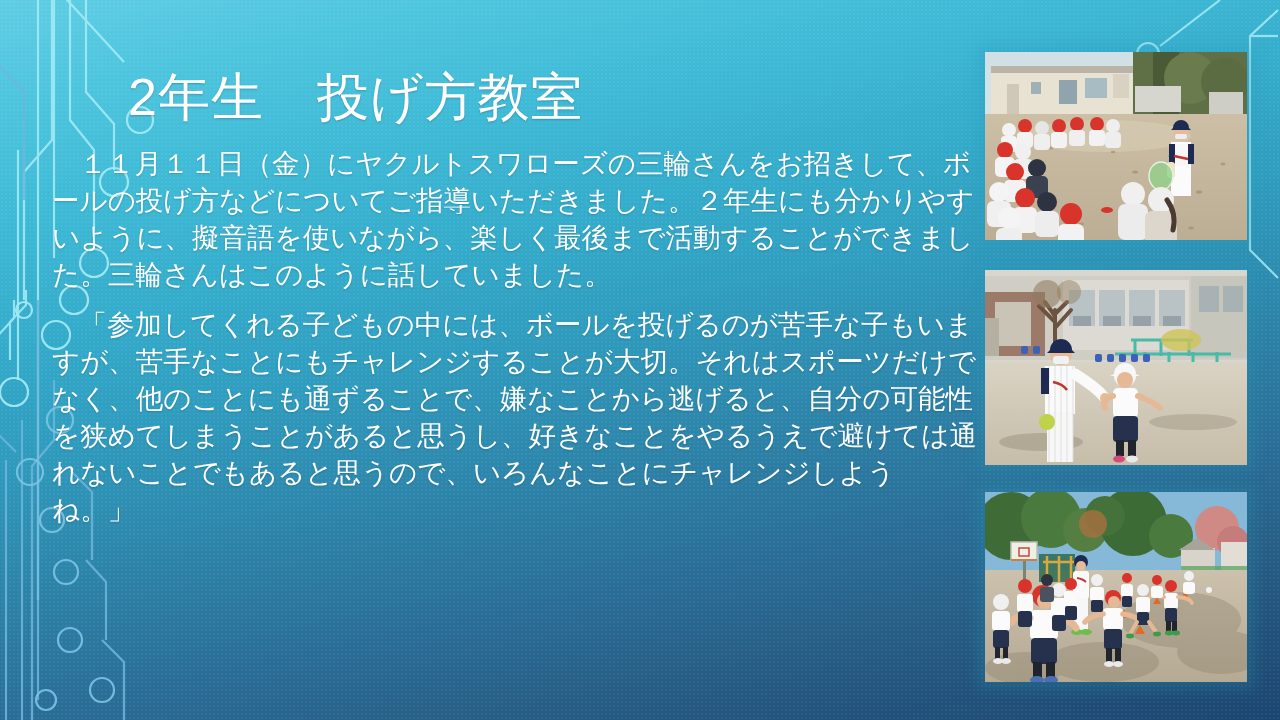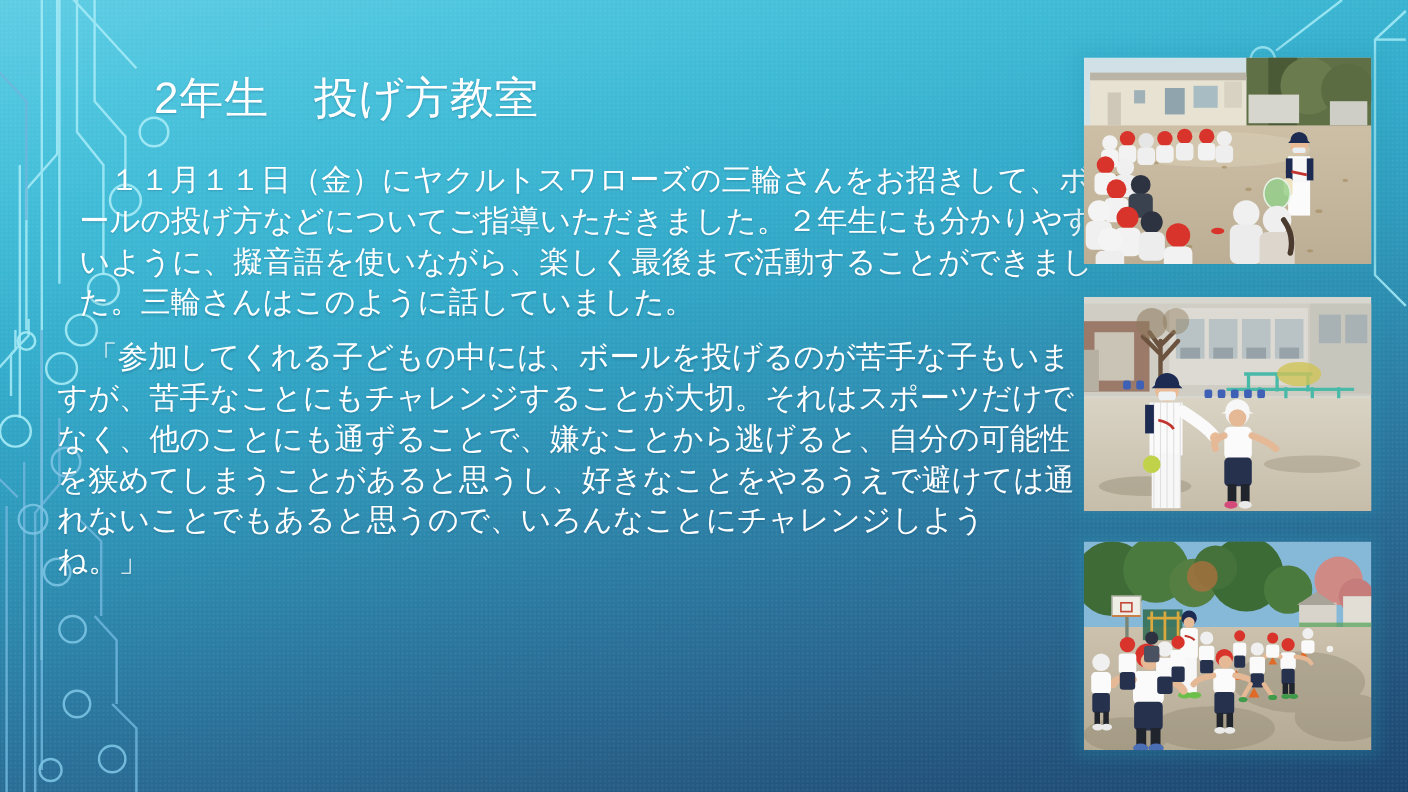--- a/index.html
+++ b/index.html
@@ -54,23 +54,23 @@
     position: absolute;
     top: 0;
     pointer-events: none;
   }
   .circuit.left  { left: -6px;  width: 180px; height: 720px; }
   .circuit.right { right: 0;    width: 180px; height: 300px; top: 0; }
 
   
   #title {
     position: absolute;
-    left: 140px;
+    left: 128px;
     top: 68px;
-    font-size: 40px;
+    font-size: 52px;
     line-height: 1.12;
     color: #ffffff;
     letter-spacing: .02em;
     white-space: pre;
     text-shadow: 0 1px 2px rgba(0,40,70,.25);
   }
 
   
   #body {
     position: absolute;
@@ -79,21 +79,21 @@
     width: 925px;
     color: #ffffff;
     font-size: 27.5px;
     line-height: 1.34;
   }
   .para {
     margin: 0 0 14px 0;
     white-space: pre-wrap;
     text-shadow: 0 1px 2px rgba(0,40,70,.22);
   }
-  .para.p1 { width: 925px; margin-left: 20px; }
+  .para.p1 { width: 925px; }
   .para.p2 { width: 925px; }
   .para.p3 { margin-top: 16px; line-height: 1.95; }
 
   
   .photo {
     position: absolute;
     overflow: hidden;
     box-shadow: 0 0 14px 7px rgba(40,150,180,.28);
   }
   .photo .inner {

